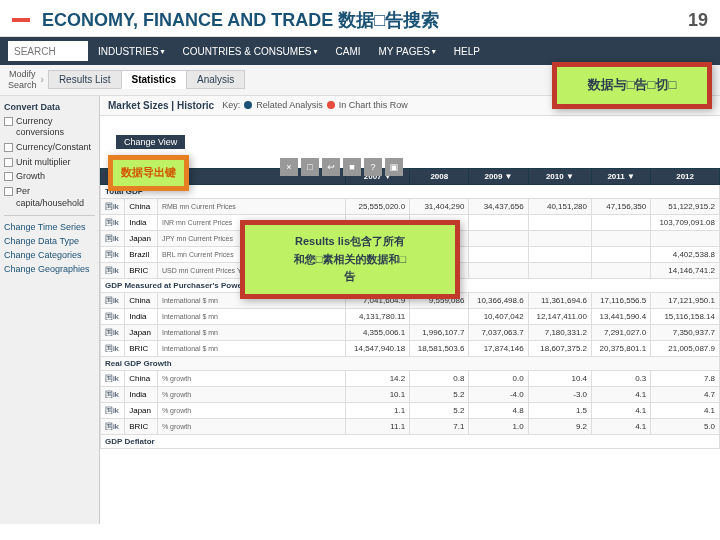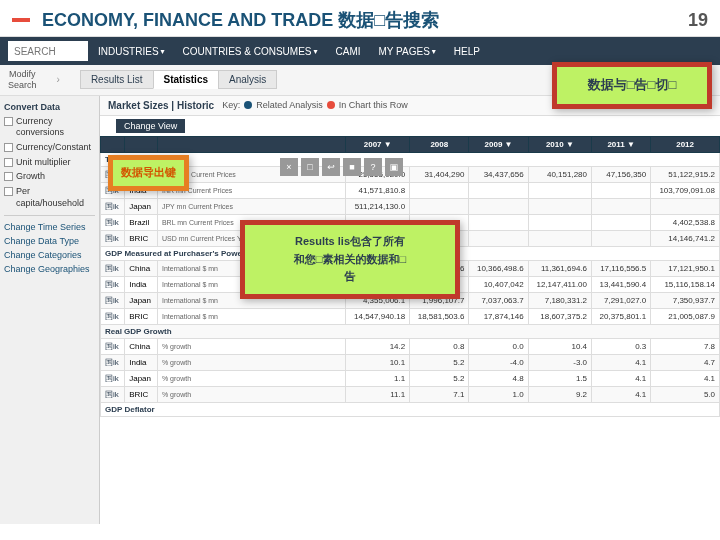--- a/index.html
+++ b/index.html
@@ -72,21 +72,21 @@
       height: 20px;
     }
 
     
     .breadcrumb-area {
       display: flex;
       align-items: center;
       padding: 4px 8px;
       background: #f5f5f5;
       border-bottom: 1px solid #ddd;
-      gap: 20px;
+      gap: 4px;
     }
     .breadcrumb-modify {
       font-size: 9px;
       color: #555;
       display: flex;
       flex-direction: column;
       align-items: center;
       line-height: 1.2;
     }
     .breadcrumb-tabs {
@@ -204,21 +204,21 @@
     }
 
     
     .change-view-btn {
       display: inline-block;
       background: #2c3e50;
       color: #fff;
       padding: 2px 8px;
       font-size: 9px;
       cursor: pointer;
-      margin: 0 8px;
+      margin: 16px 8px;
     }
 
     
     .data-table {
       width: 100%;
       border-collapse: collapse;
       font-size: 8px;
     }
     .data-table th {
       background: #2c3e50;

